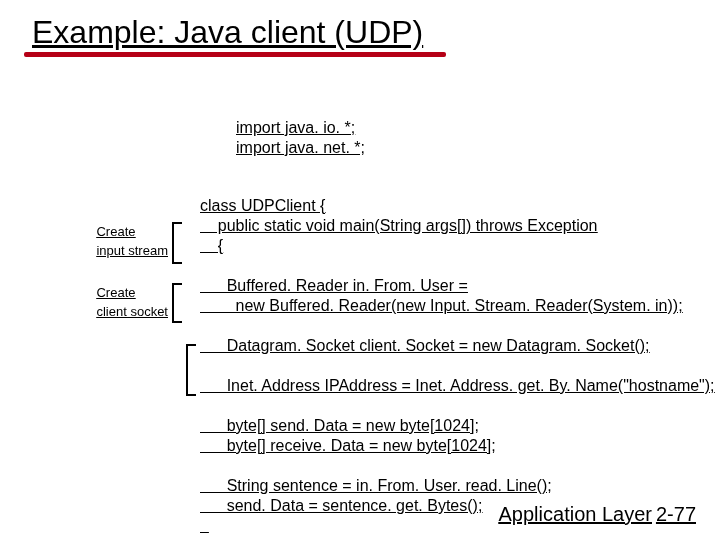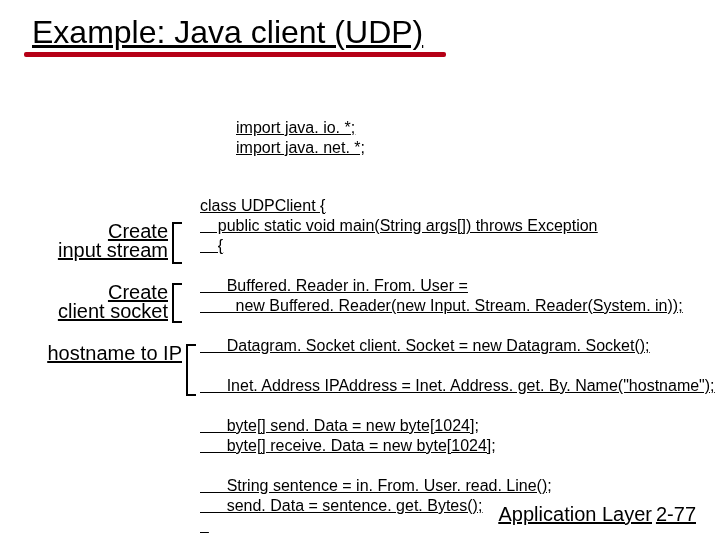--- a/index.html
+++ b/index.html
@@ -29,22 +29,22 @@
     position: absolute;
     left: 176px; top: 176px;
     font-size: 16px;
     color: #000;
     line-height: 20px;
     white-space: pre;
     margin-left: 24px;
   }
   .annotation {
     position: absolute;
-    font-size: 20px;
-    text-align: right;
+    font-size: 13px;
+    text-align: left;
     line-height: 19px;
   }
   .ann1 { right: 552px; top: 222px; color:#000; }
   .ann2 { right: 552px; top: 283px; color:#000; }
   .ann3 { right: 538px; top: 344px; color:#000; }
   .ann3 .dns { color:#b50016; font-weight:400; }
   .bracket {
     position: absolute;
     border: 2px solid #000;
     border-right: none;
@@ -99,20 +99,19 @@
   </div>
 
   <div class="bracket br2"></div>
   <div class="annotation ann2">
     <div>Create</div>
     <div>client socket</div>
   </div>
 
   <div class="bracket br3"></div>
   <div class="annotation ann3">
-    <div>hostname to IP</div>
   </div>
 
   <div class="footer">
     <span>Application Layer</span><span class="pg">2-77</span>
   </div>
 
 </div>
 
 </body></html>

